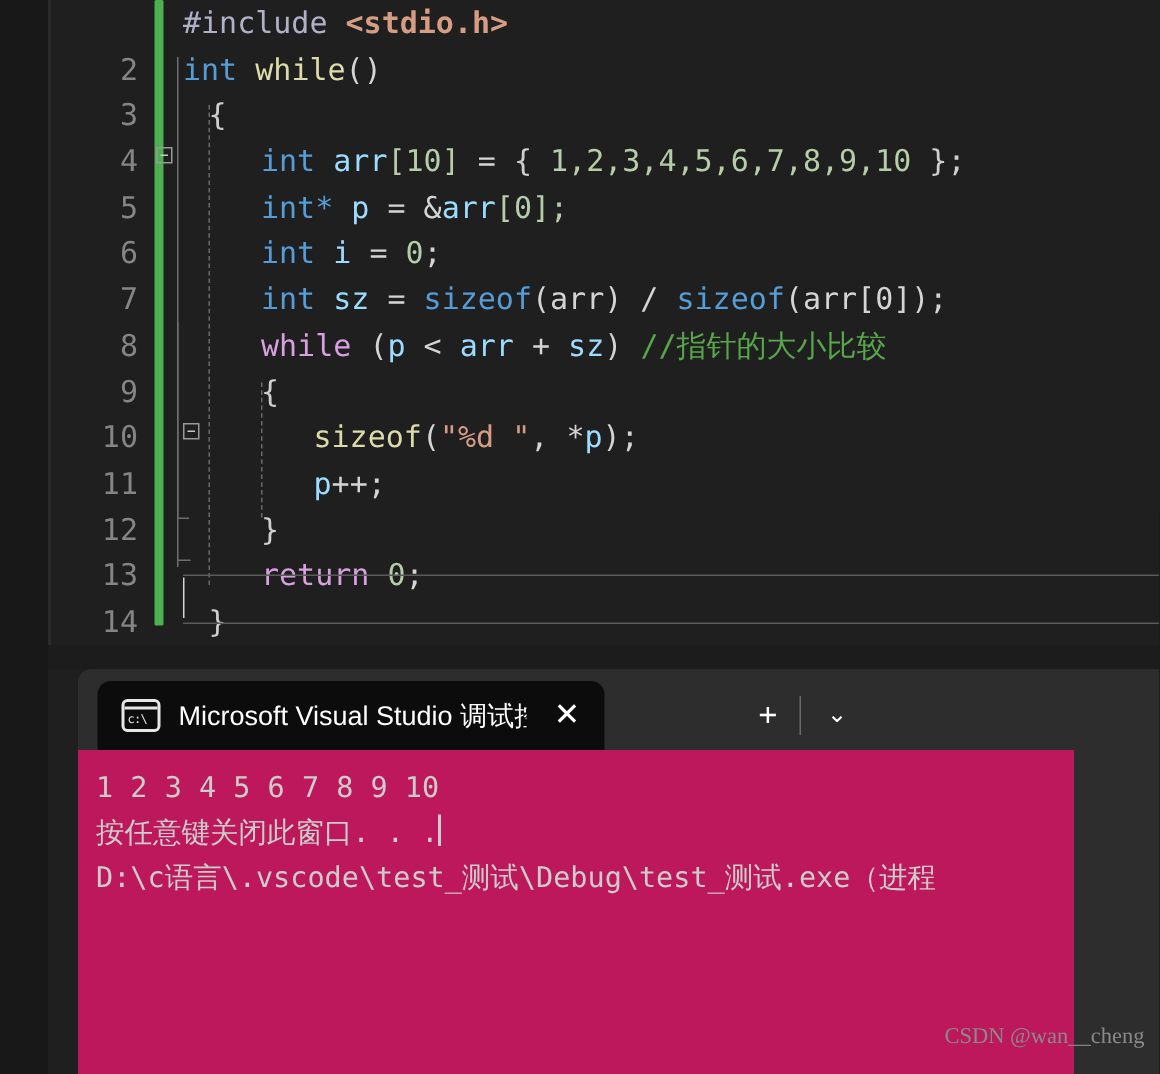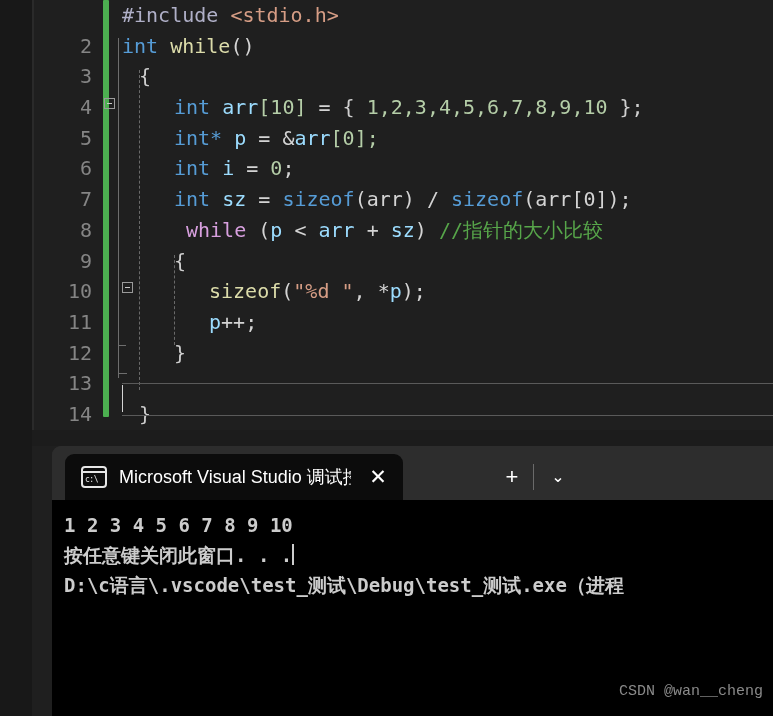--- a/index.html
+++ b/index.html
@@ -151,21 +151,21 @@
   .dash2 { left: 140px; top: 255px; height: 90px;  }
 
   .code-text {
     position: absolute;
     left: 88px;
     top: 0;
   }
 
   
   .t-pre   { color: #b0b0c8; }
-  .t-inc   { color: #d69d85; }
+  .t-inc   { color: #d69d85; font-weight: bold; }
   .t-kw    { color: #569cd6; }
   .t-ctrl  { color: #d8a0df; }
   .t-fn    { color: #dcdcaa; }
   .t-var   { color: #9cdcfe; }
   .t-num   { color: #b5cea8; }
   .t-punct { color: #d4d4d4; }
   .t-brace { color: #cfcfcf; }
   .t-cmt   { color: #57a64a; }
   .t-str   { color: #d69d85; }
   .t-op    { color: #d4d4d4; }
@@ -289,27 +289,26 @@
   .strip-div {
     position: absolute;
     left: 481px; top: 18px;
     width: 1px; height: 26px;
     background: #6a6a6a;
   }
 
   .term-body {
     position: absolute;
     left: 0; top: 54px;
-    width: 721px;
+    width: 664px;
     height: 216px;
-    background: #000000;
+    background: #be185d;
     padding: 10px 0 0 12px;
     box-sizing: border-box;
     overflow: hidden;
-    font-weight: bold;
   }
   .term-line {
     font-family: "DejaVu Sans Mono", monospace;
     font-size: 19px;
     line-height: 30px;
     color: #cccccc;
     white-space: pre;
   }
   .term-caret {
     display: inline-block;
@@ -324,21 +323,21 @@
     width: 3px; height: 216px;
     background: #3a3a3a;
   }
 
   .watermark {
     position: absolute;
     right: 10px;
     bottom: 16px;
     color: #8a8a8a;
     font-size: 15px;
-    font-family: Liberation Mono, monospace;
+    font-family: Liberation Serif, serif;
   }
 </style>
 </head>
 <body>
 
 <div id="screen">
 
   <div id="editor">
 
     <div class="left-strip"></div>
@@ -386,21 +385,21 @@
       </div>
 
       <div class="code-line">
         <span class="ln">8</span>
         <span class="code-text" style="left:140px"><span class="t-kw">int</span><span class="t-punct"> </span><span class="t-var">sz</span><span class="t-op"> = </span><span class="t-kw">sizeof</span><span class="t-punct">(arr)</span><span class="t-op"> / </span><span class="t-kw">sizeof</span><span class="t-punct">(arr[0]);</span></span>
       </div>
 
       <div class="code-line">
         <span class="ln">9</span>
         <span class="fold" style="left:84px"><span class="fold-box"></span></span>
-        <span class="code-text" style="left:152px"><span class="t-ctrl">while</span><span class="t-punct"> (</span><span class="t-var">p</span><span class="t-op"> &lt; </span><span class="t-var">arr</span><span class="t-op"> + </span><span class="t-var">sz</span><span class="t-punct">) </span><span class="t-cmt">//指针的大小比较</span></span>
+        <span class="code-text" style="left:140px"><span class="t-ctrl">while</span><span class="t-punct"> (</span><span class="t-var">p</span><span class="t-op"> &lt; </span><span class="t-var">arr</span><span class="t-op"> + </span><span class="t-var">sz</span><span class="t-punct">) </span><span class="t-cmt">//指针的大小比较</span></span>
       </div>
 
       <div class="code-line">
         <span class="ln">10</span>
         <span class="code-text" style="left:140px"><span class="t-brace">{</span></span>
       </div>
 
       <div class="code-line">
         <span class="ln">11</span>
         <span class="code-text" style="left:175px"><span class="t-fn">sizeof</span><span class="t-punct">(</span><span class="t-str">"</span><span class="t-str">%d</span><span class="t-str"> </span><span class="t-str">"</span><span class="t-punct">, </span><span class="t-op">*</span><span class="t-var">p</span><span class="t-punct">);</span></span>
@@ -411,20 +410,21 @@
         <span class="code-text" style="left:175px"><span class="t-var">p</span><span class="t-punct">++;</span></span>
       </div>
 
       <div class="code-line">
         <span class="ln">13</span>
         <span class="code-text" style="left:140px"><span class="t-brace">}</span></span>
       </div>
 
       <div class="code-line">
         <span class="ln">14</span>
+        <span class="code-text" style="left:140px"><span class="t-ctrl">return</span><span class="t-num"> 0</span><span class="t-punct">;</span></span>
       </div>
 
       <div class="code-line">
         <span class="ln" style="color:#c6c6c6">15</span>
         <span class="code-text" style="left:105px"><span class="t-brace">}</span></span>
       </div>
 
       <div class="cur-line-box"></div>
       <div class="cur-line-caret"></div>
     </div>

